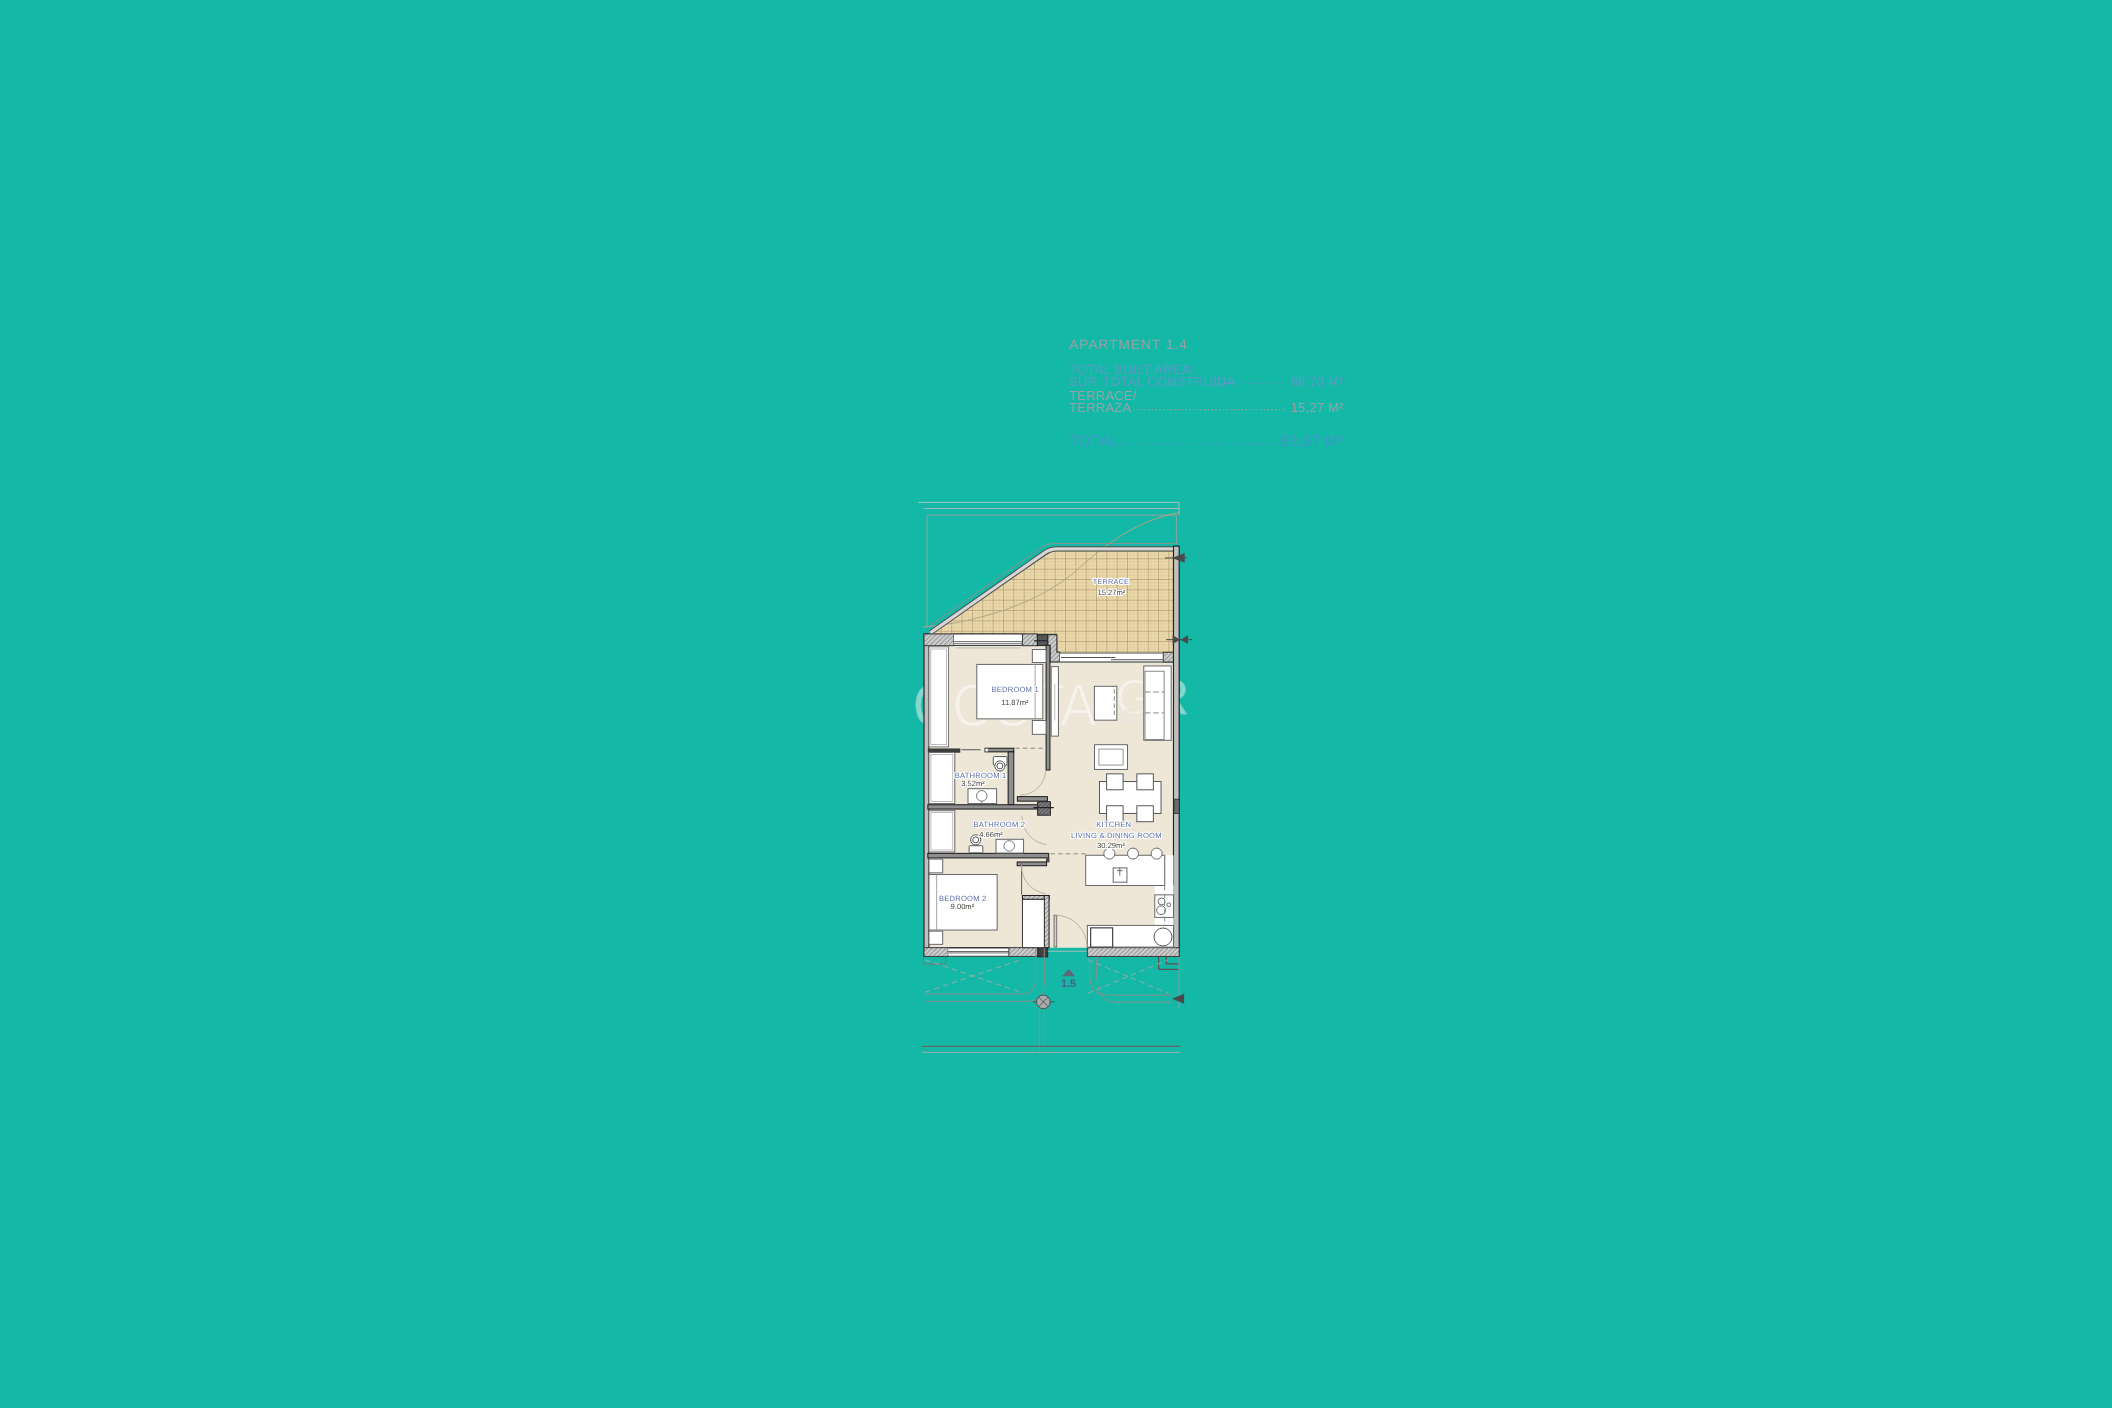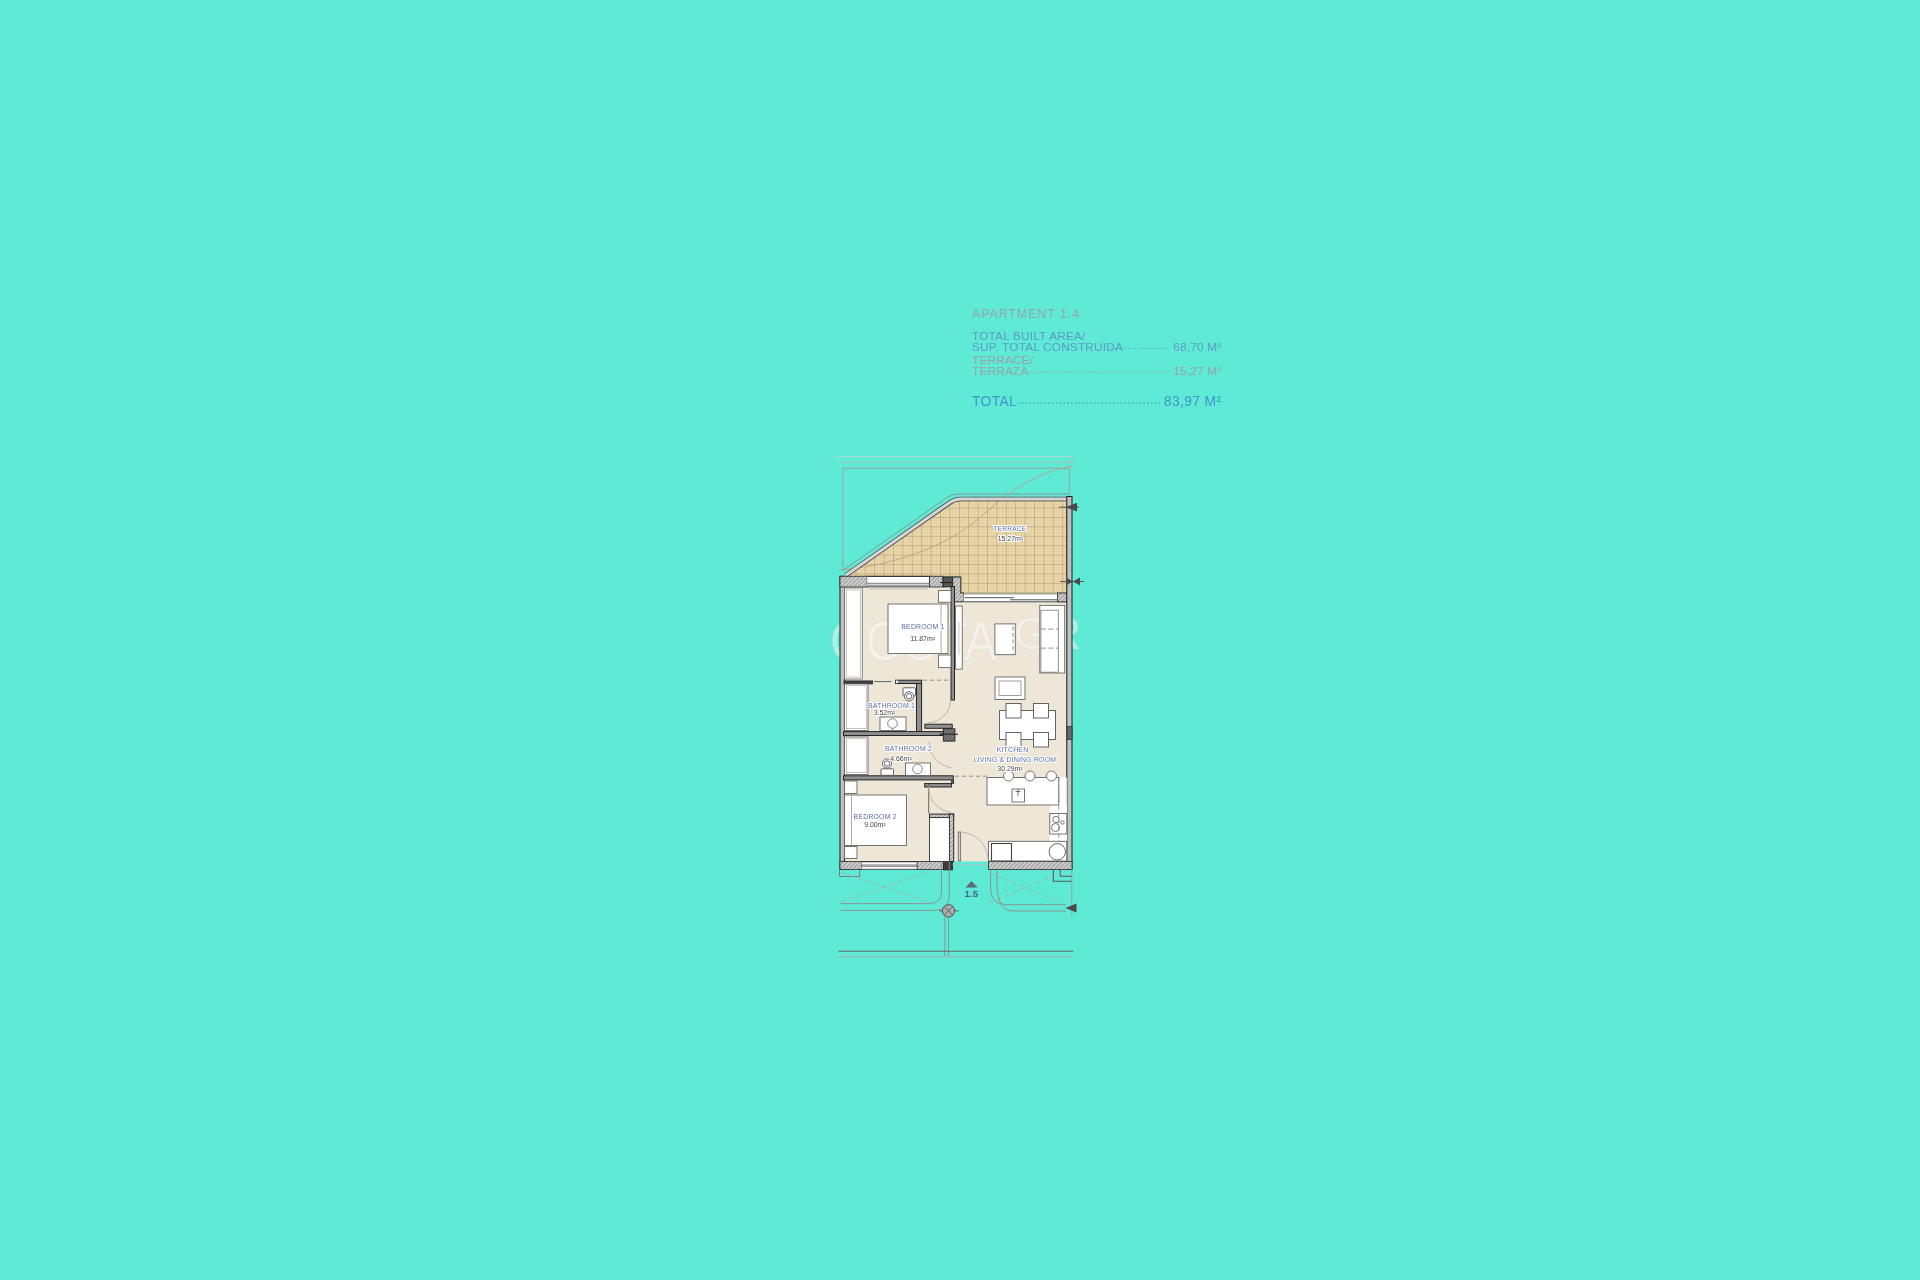--- a/index.html
+++ b/index.html
@@ -1,16 +1,16 @@
 <!DOCTYPE html>
 <html><head>
 <meta charset="utf-8">
 <style>
 html,body{margin:0;padding:0;background:#fff;}
-#page{position:relative;width:1920px;height:1280px;background:#5eead4;overflow:hidden;
+#page{position:relative;width:1920px;height:1280px;background:#14b8a6;overflow:hidden;
 font-family:"Liberation Sans", sans-serif;}
 svg{position:absolute;left:0;top:0;}
 </style>
 </head>
 <body>
 <div id="page">
 <svg width="1920" height="1280" viewBox="0 0 1920 1280">
 <defs>
 <pattern id="tgrid" width="9.4" height="9.4" patternUnits="userSpaceOnUse">
   <rect width="9.4" height="9.4" fill="#ebd8ab"></rect>

